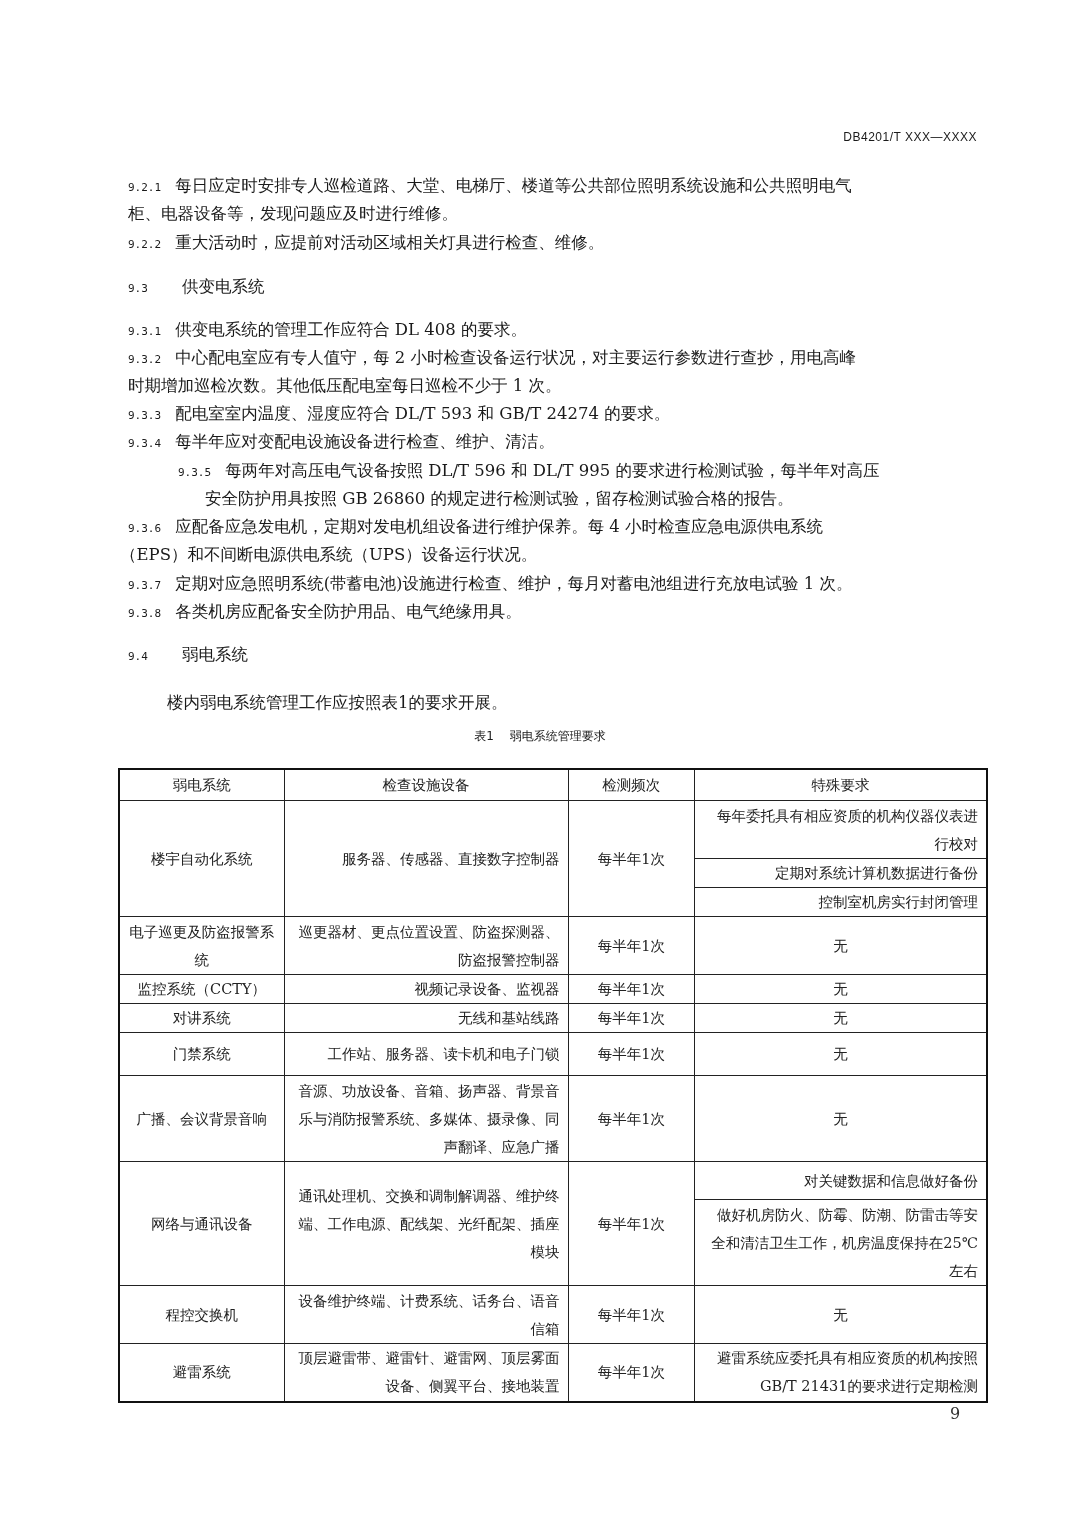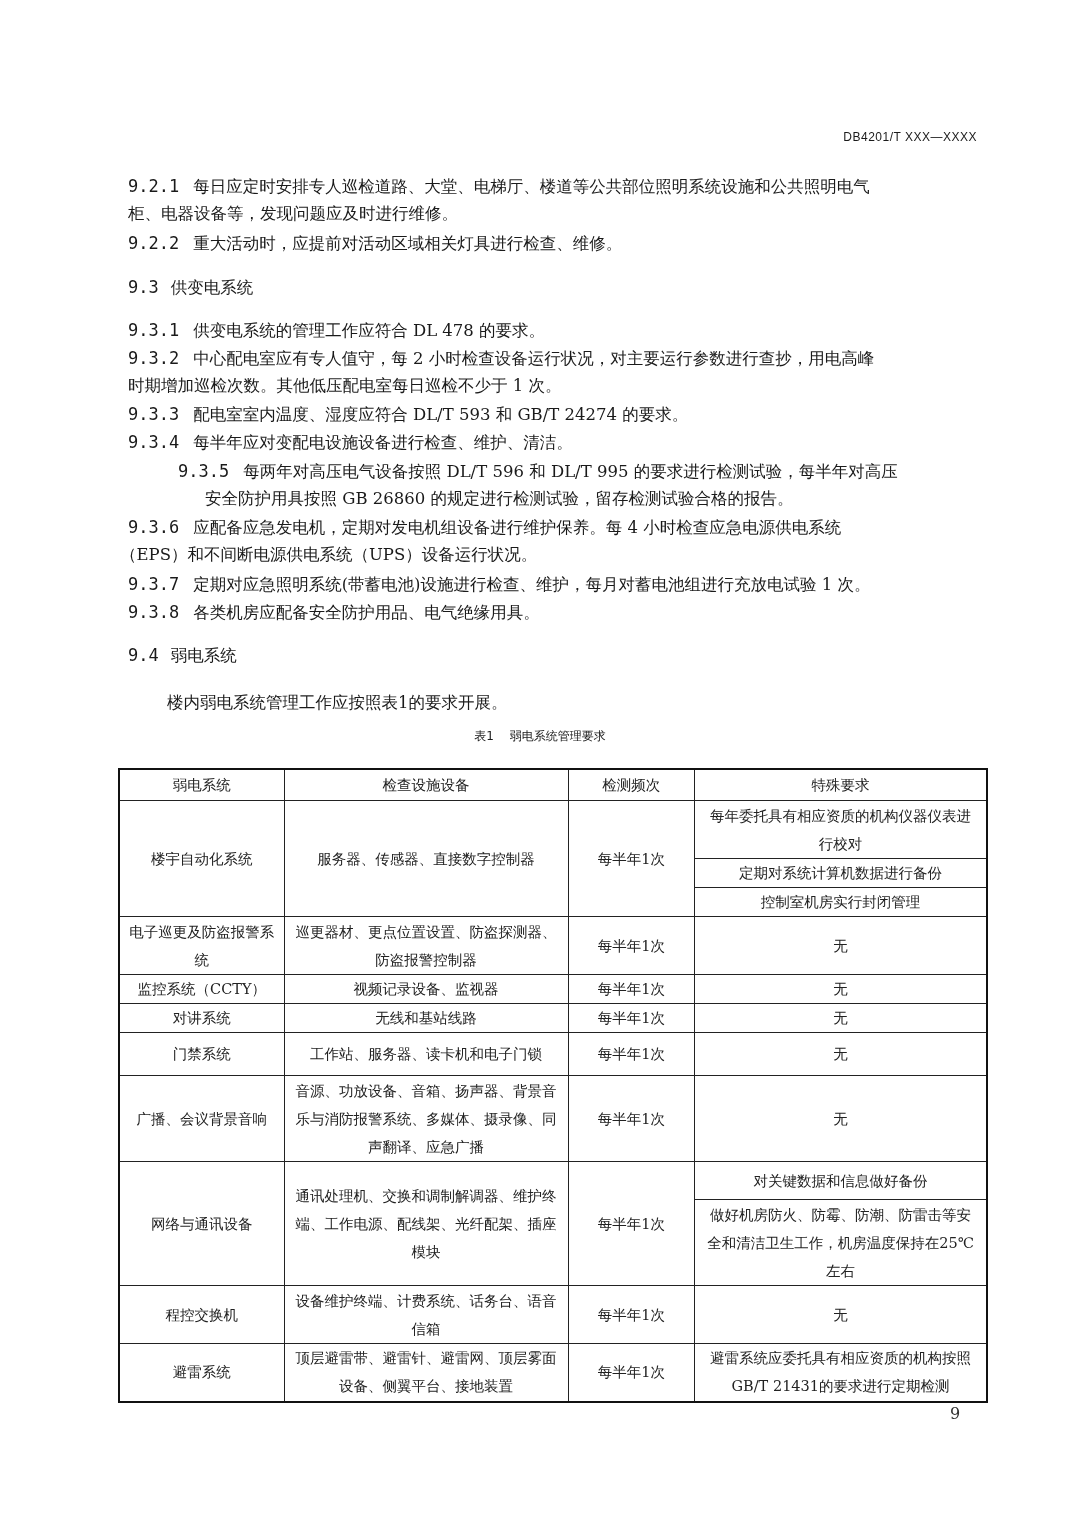--- a/index.html
+++ b/index.html
@@ -10,57 +10,57 @@
   }
   .doc-code {
     position: absolute; top: 130px; right: 103px;
     font-family: "Liberation Sans", "DejaVu Sans", sans-serif;
     font-size: 12px; letter-spacing: 0.5px; color: #1a1a1a;
   }
   .line {
     position: absolute; left: 128px; font-size: 16.5px; line-height: 28px;
     white-space: nowrap; color: #1a1a1a;
   }
-  .num { font-family: "DejaVu Sans Mono", "Liberation Mono", monospace; font-size: 17px; margin-right: 14px; }
+  .num { font-family: "DejaVu Sans Mono", "Liberation Mono", monospace; font-size: 11px; margin-right: 14px; }
   .heading { font-family: "DejaVu Sans", "Liberation Sans", sans-serif; font-size: 16.5px; }
-  .heading .num { margin-right: 12px; text-align: right; }
+  .heading .num { margin-right: 34px; text-align: right; }
   .table-title {
     position: absolute; top: 728px; left: 0; width: 1080px; text-align: center;
     font-family: "DejaVu Sans", "Liberation Sans", sans-serif; font-size: 12px;
   }
   .table-title .tnum { margin-right: 16px; }
   table.req {
     position: absolute; top: 768px; left: 118px; width: 870px;
     border-collapse: collapse; border: 2px solid #111;
     font-size: 14.5px; line-height: 28px; color: #222;
   }
   table.req th, table.req td {
     border: 1px solid #222; padding: 0 8px; vertical-align: middle;
   }
   table.req th { font-weight: normal; text-align: center; height: 30px; }
   table.req td.c { text-align: center; }
-  table.req td.l { text-align: center; }
+  table.req td.l { text-align: right; }
   .col1 { width: 148px; } .col2 { width: 268px; } .col3 { width: 110px; } .col4 { width: 276px; }
   .page-num {
     position: absolute; top: 1404px; left: 950px; font-size: 16px; color: #333;
   }
 </style>
 </head>
 <body>
 
 <div class="doc-code">DB4201/T XXX—XXXX</div>
 
 <div class="line" style="top:172px"><span class="num">9.2.1</span><span>每日应定时安排专人巡检道路、大堂、电梯厅、楼道等公共部位照明系统设施和公共照明电气</span></div>
 <div class="line" style="top:200px">柜、电器设备等，发现问题应及时进行维修。</div>
 
 <div class="line" style="top:229px"><span class="num">9.2.2</span><span>重大活动时，应提前对活动区域相关灯具进行检查、维修。</span></div>
 
 <div class="line heading" style="top:273px"><span class="num">9.3</span><span>供变电系统</span></div>
 
-<div class="line" style="top:316px"><span class="num">9.3.1</span><span>供变电系统的管理工作应符合 DL 478 的要求。</span></div>
+<div class="line" style="top:316px"><span class="num">9.3.1</span><span>供变电系统的管理工作应符合 DL 408 的要求。</span></div>
 <div class="line" style="top:344px"><span class="num">9.3.2</span><span>中心配电室应有专人值守，每 2 小时检查设备运行状况，对主要运行参数进行查抄，用电高峰</span></div>
 <div class="line" style="top:372px">时期增加巡检次数。其他低压配电室每日巡检不少于 1 次。</div>
 <div class="line" style="top:400px"><span class="num">9.3.3</span><span>配电室室内温度、湿度应符合 DL/T 593 和 GB/T 24274 的要求。</span></div>
 <div class="line" style="top:428px"><span class="num">9.3.4</span><span>每半年应对变配电设施设备进行检查、维护、清洁。</span></div>
 <div class="line" style="top:457px; left:178px"><span class="num">9.3.5</span><span>每两年对高压电气设备按照 DL/T 596 和 DL/T 995 的要求进行检测试验，每半年对高压</span></div>
 <div class="line" style="top:485px; left:205px">安全防护用具按照 GB 26860 的规定进行检测试验，留存检测试验合格的报告。</div>
 <div class="line" style="top:513px"><span class="num">9.3.6</span><span>应配备应急发电机，定期对发电机组设备进行维护保养。每 4 小时检查应急电源供电系统</span></div>
 <div class="line" style="top:541px; left:120px">（EPS）和不间断电源供电系统（UPS）设备运行状况。</div>
 <div class="line" style="top:570px"><span class="num">9.3.7</span><span>定期对应急照明系统(带蓄电池)设施进行检查、维护，每月对蓄电池组进行充放电试验 1 次。</span></div>
 <div class="line" style="top:598px"><span class="num">9.3.8</span><span>各类机房应配备安全防护用品、电气绝缘用具。</span></div>

